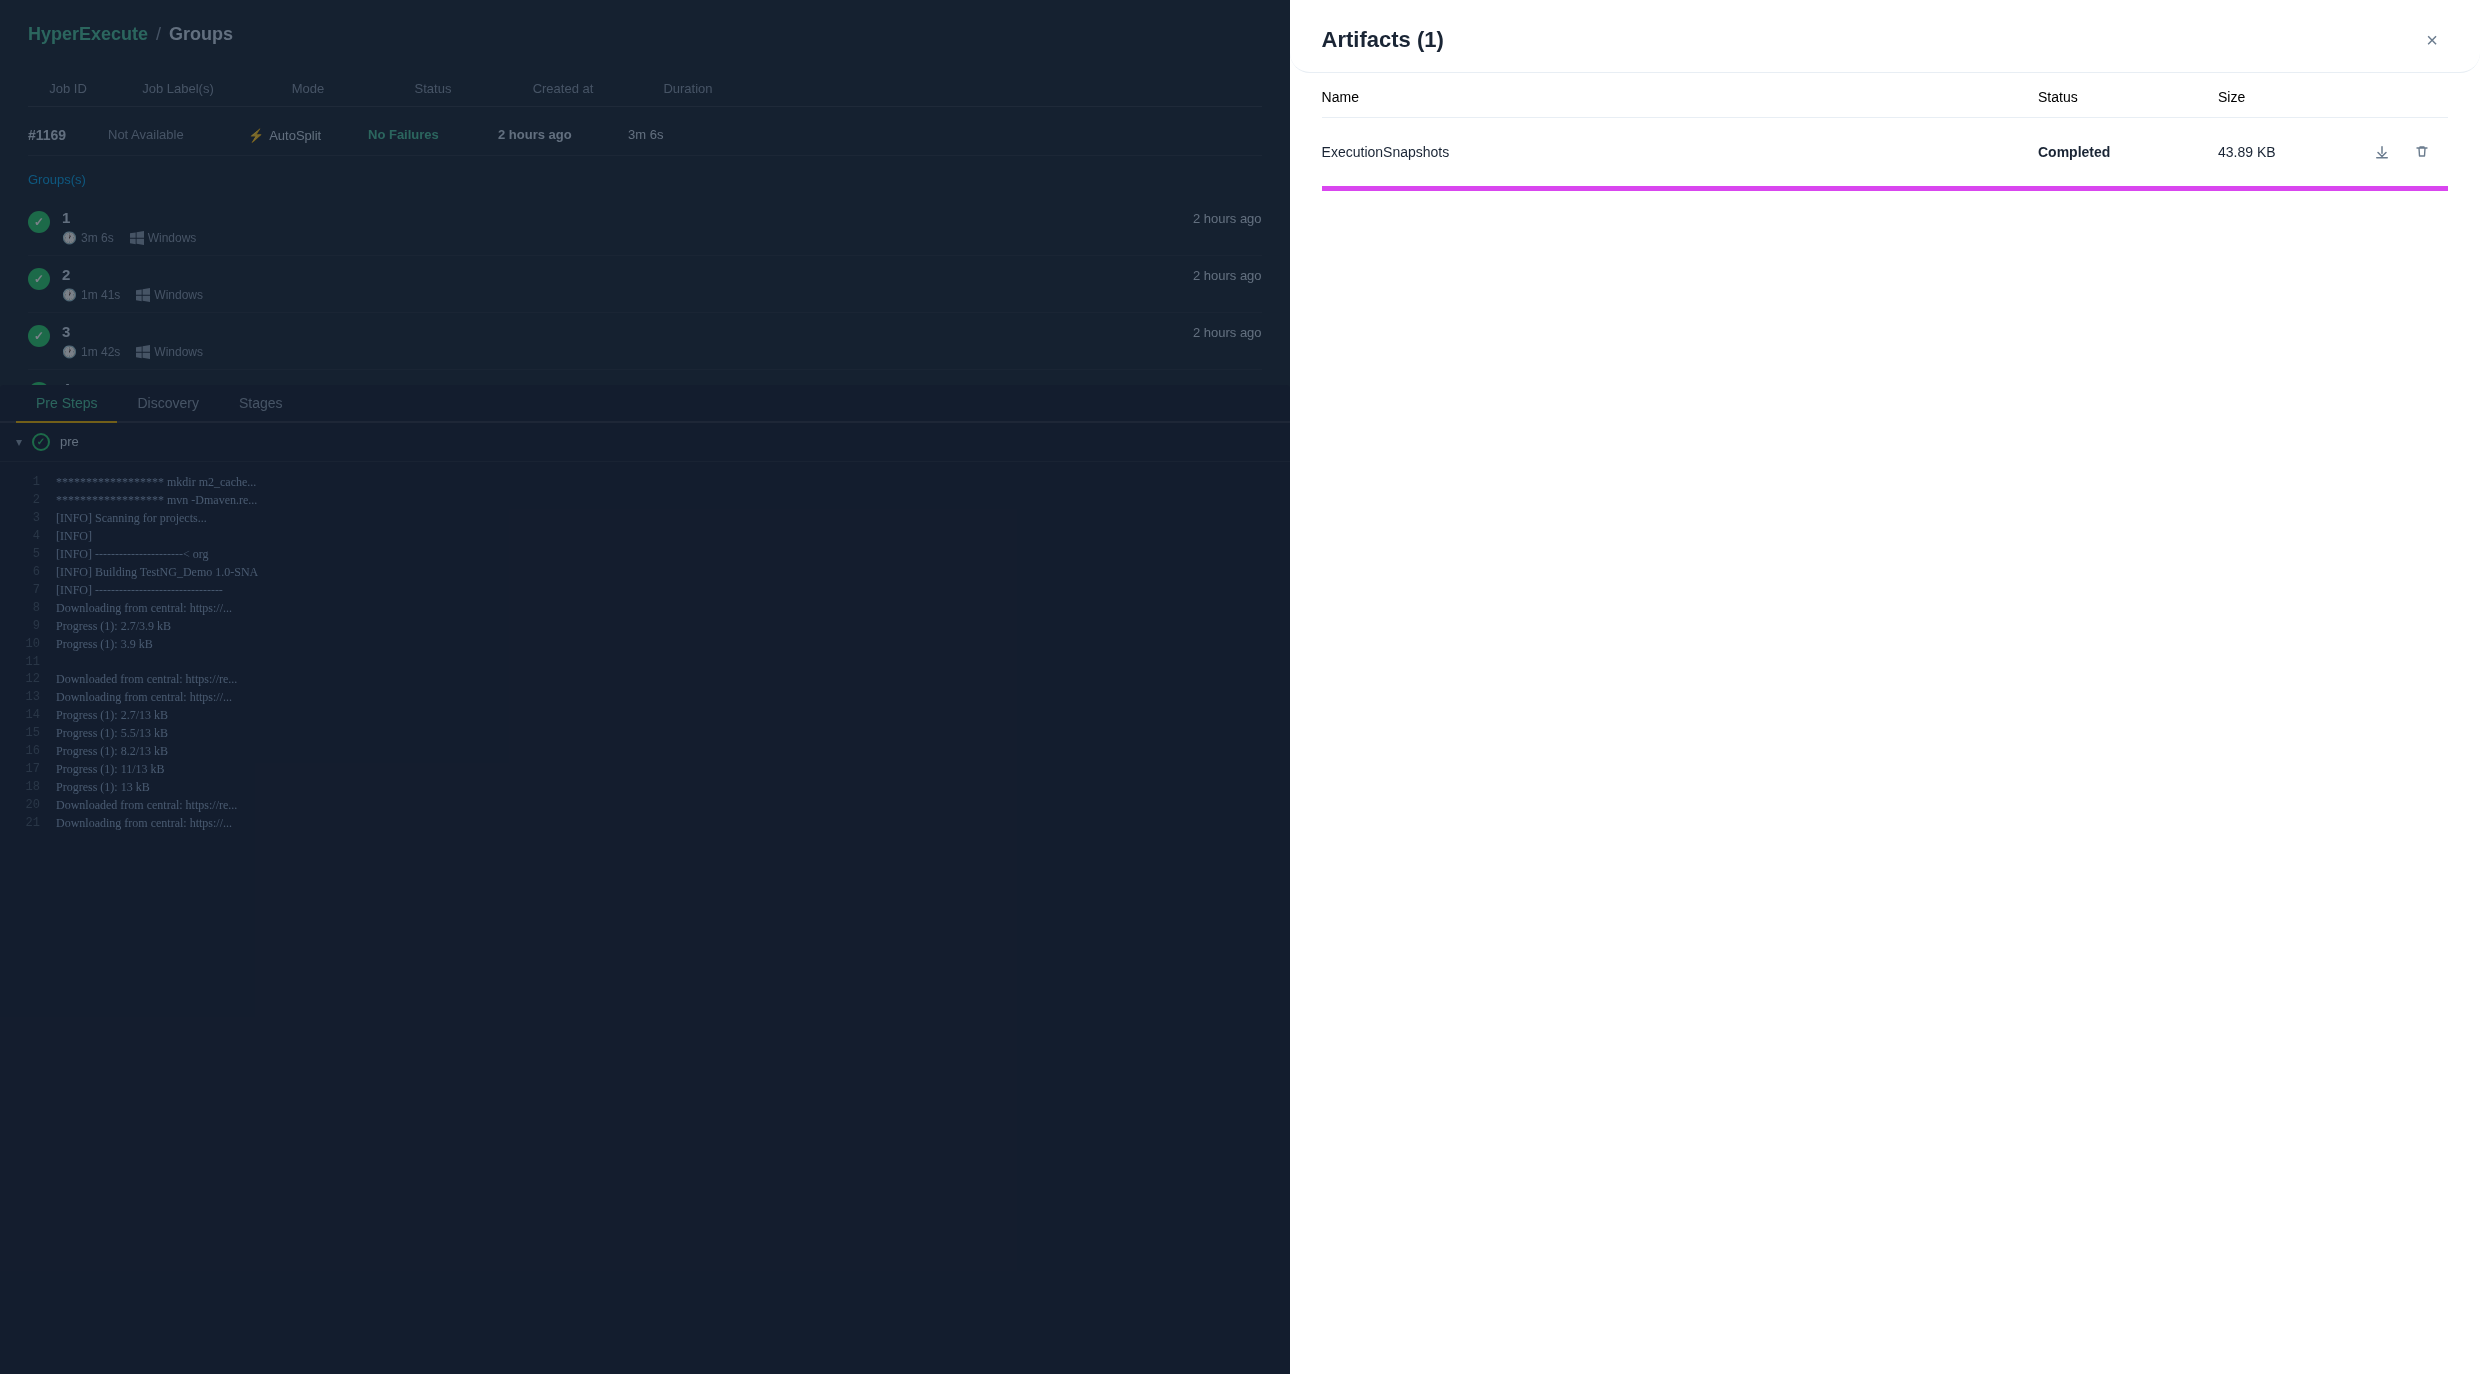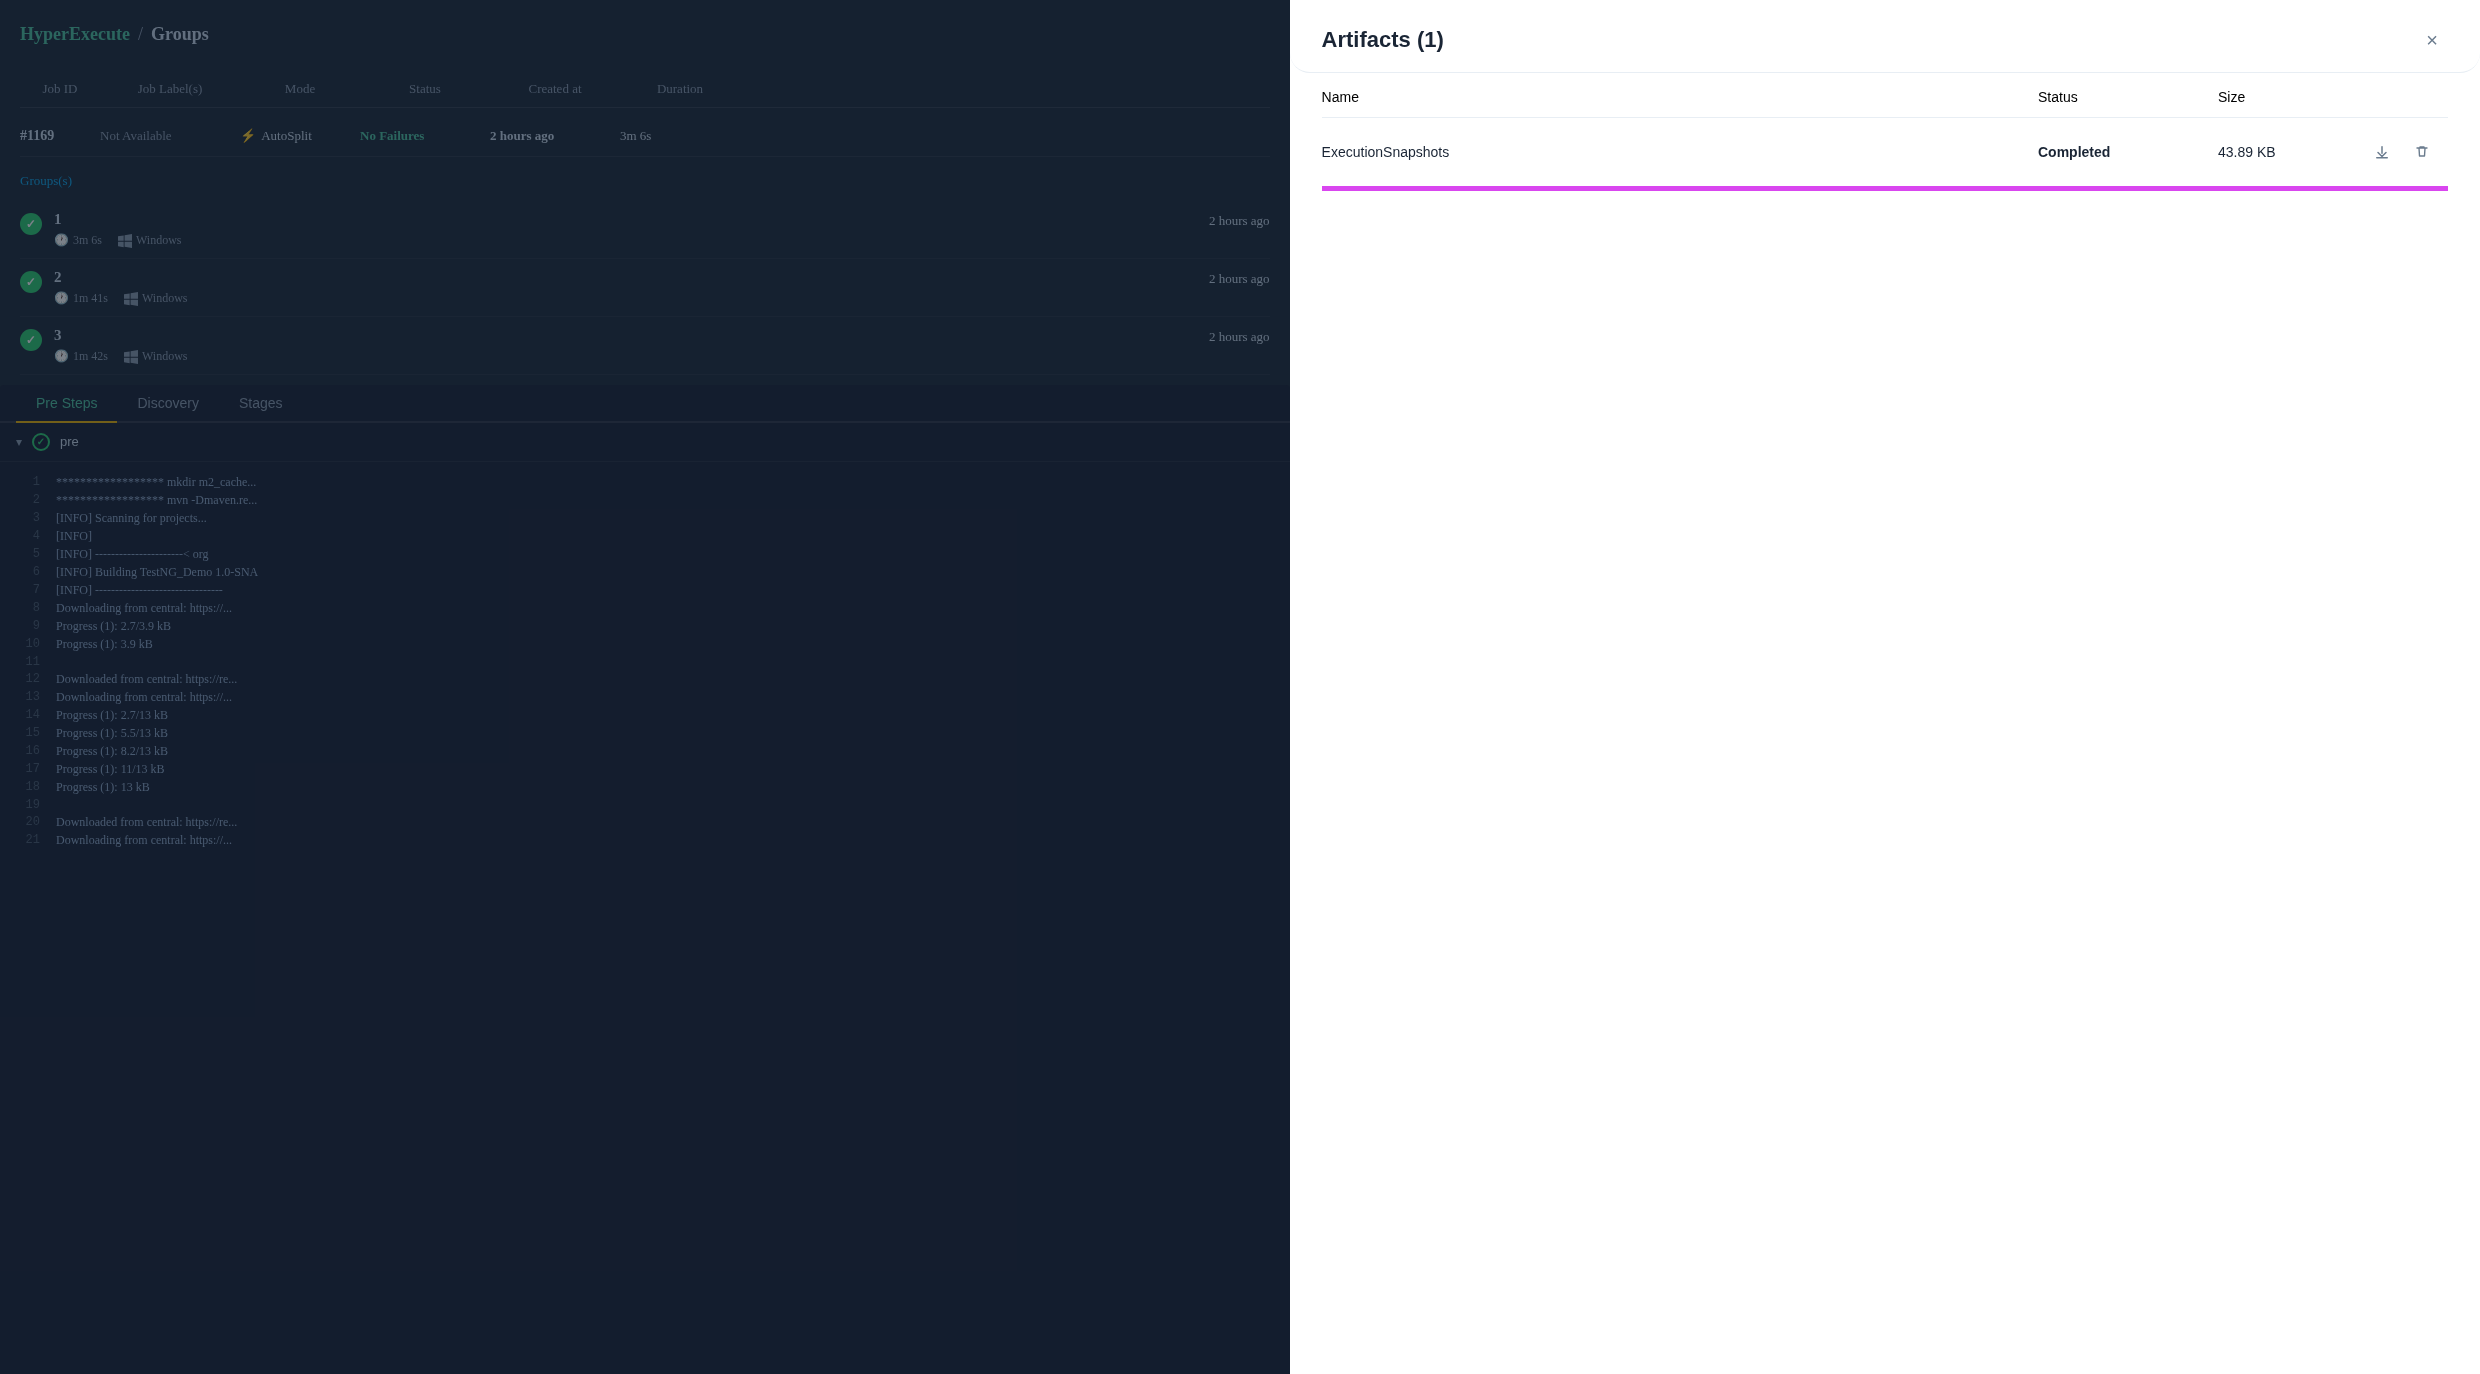--- a/index.html
+++ b/index.html
@@ -14,24 +14,23 @@
     }
 
     .main-overlay {
       position: absolute;
       inset: 0;
       background: rgba(15, 25, 40, 0.55);
       z-index: 2;
     }
 
     .main-content {
-      padding: 24px 20px;
+      padding: 24px 28px;
       position: relative;
       z-index: 1;
-      font-family: Liberation Serif, serif;
     }
 
     
     .breadcrumb {
       display: flex;
       align-items: center;
       gap: 8px;
       margin-bottom: 28px;
     }
     .breadcrumb-home {
@@ -516,24 +515,20 @@
     <span class="line-num">16</span>
     <span class="line-code">Progress (1): 8.2/13 kB</span>
   </div>
         <div class="code-line">
     <span class="line-num">17</span>
     <span class="line-code">Progress (1): 11/13 kB</span>
   </div>
         <div class="code-line">
     <span class="line-num">18</span>
     <span class="line-code">Progress (1): 13 kB</span>
-  </div>
-        <div class="code-line">
-    <span class="line-num">19</span>
-    <span class="line-code"></span>
   </div>
         <div class="code-line">
     <span class="line-num">20</span>
     <span class="line-code">Downloaded from central: https://re...</span>
   </div>
         <div class="code-line">
     <span class="line-num">21</span>
     <span class="line-code">Downloading from central: https://...</span>
   </div>
       </div>

